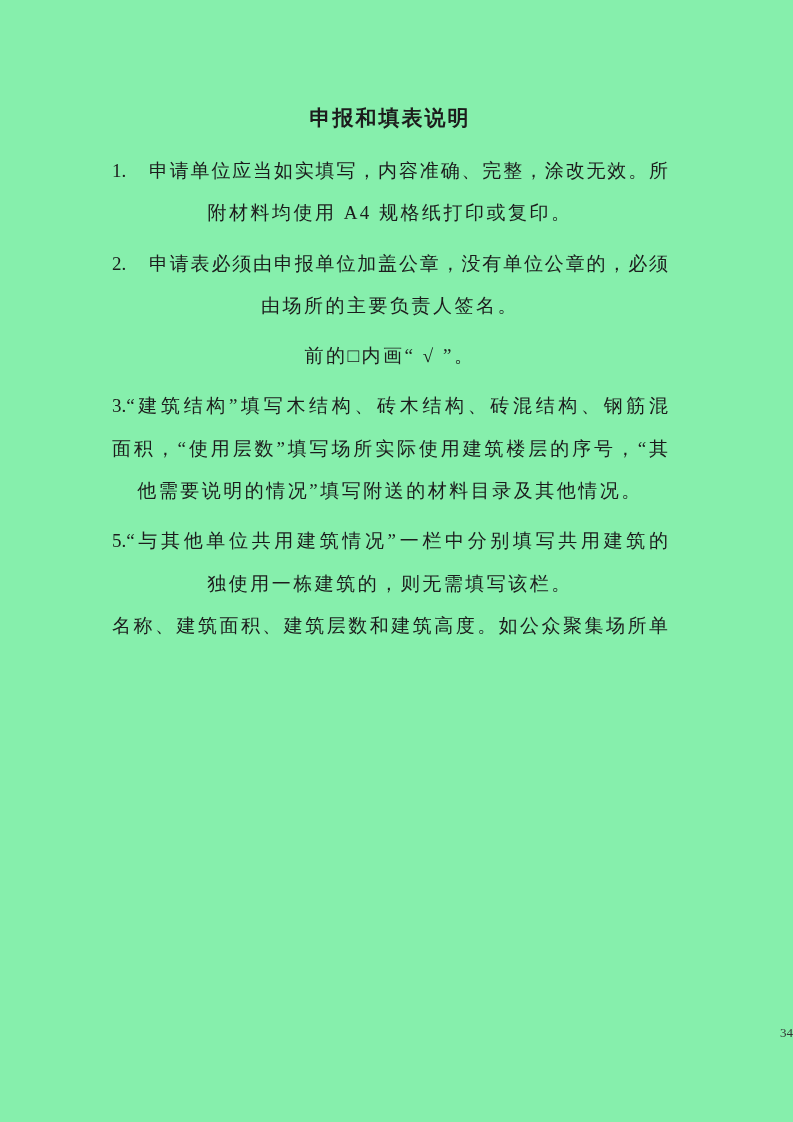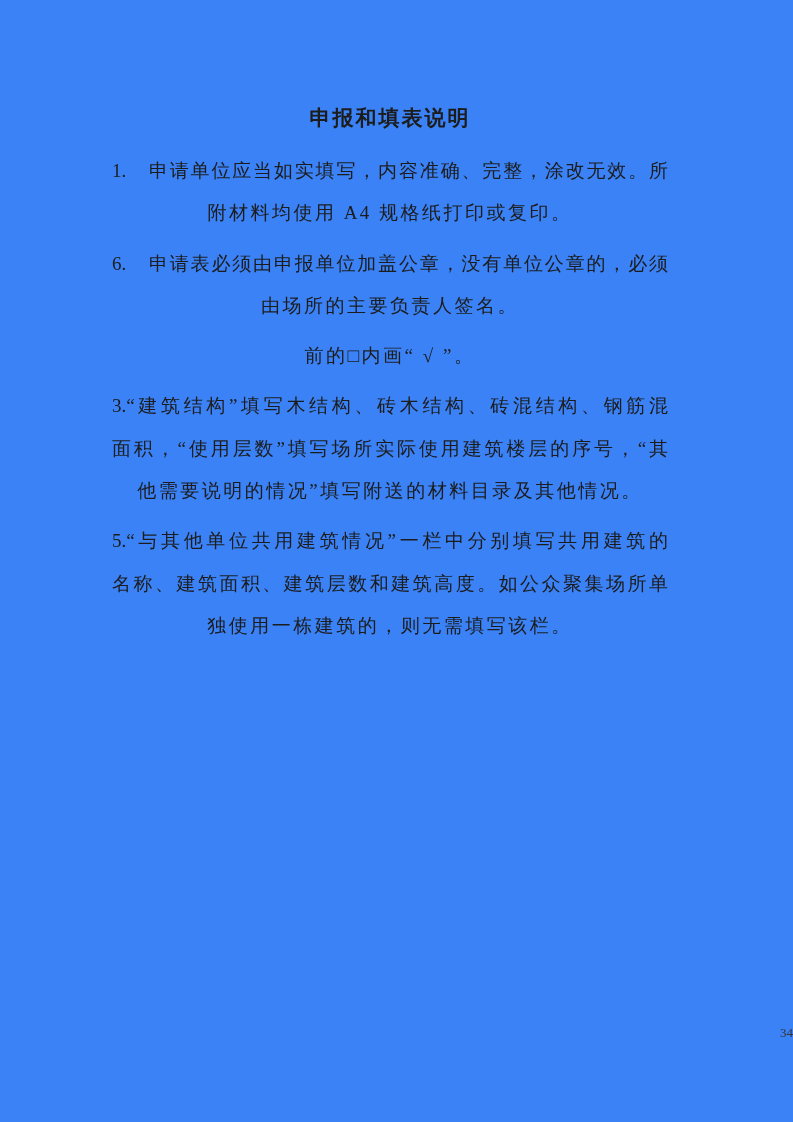--- a/index.html
+++ b/index.html
@@ -4,21 +4,21 @@
 <style>
   html, body {
     margin: 0;
     padding: 0;
     background: #e8e8e8;
   }
   .page {
     position: relative;
     width: 793px;
     height: 1122px;
-    background: #3b82f6;
+    background: #86efac;
     overflow: hidden;
     font-family: "Liberation Serif", "DejaVu Serif", serif;
     color: #1c1c1c;
   }
   .doc-title {
     position: absolute;
     top: 97px;
     left: 104px;
     width: 572px;
     height: 42px;
@@ -73,38 +73,38 @@
   <h1 class="doc-title">申报和填表说明</h1>
 
   <div class="text-block">
 
     <div class="para">
       <div class="ln fill">1.　申请单位应当如实填写，内容准确、完整，涂改无效。所</div>
       <div class="ln end">附材料均使用 A4 规格纸打印或复印。</div>
     </div>
 
     <div class="para">
-      <div class="ln fill">6.　申请表必须由申报单位加盖公章，没有单位公章的，必须</div>
+      <div class="ln fill">2.　申请表必须由申报单位加盖公章，没有单位公章的，必须</div>
       <div class="ln end">由场所的主要负责人签名。</div>
     </div>
 
     <div class="para">
       <div class="ln end">前的□内画“ √ ”。</div>
     </div>
 
     <div class="para">
       <div class="ln fill">3.“建筑结构”填写木结构、砖木结构、砖混结构、钢筋混</div>
       <div class="ln fill">面积，“使用层数”填写场所实际使用建筑楼层的序号，“其</div>
       <div class="ln end">他需要说明的情况”填写附送的材料目录及其他情况。</div>
     </div>
 
     <div class="para">
       <div class="ln fill">5.“与其他单位共用建筑情况”一栏中分别填写共用建筑的</div>
+      <div class="ln end">独使用一栋建筑的，则无需填写该栏。</div>
       <div class="ln fill">名称、建筑面积、建筑层数和建筑高度。如公众聚集场所单</div>
-      <div class="ln end">独使用一栋建筑的，则无需填写该栏。</div>
     </div>
 
 
   </div>
 
   <div class="page-num">34</div>
 
 </div>
 
 </body></html>

